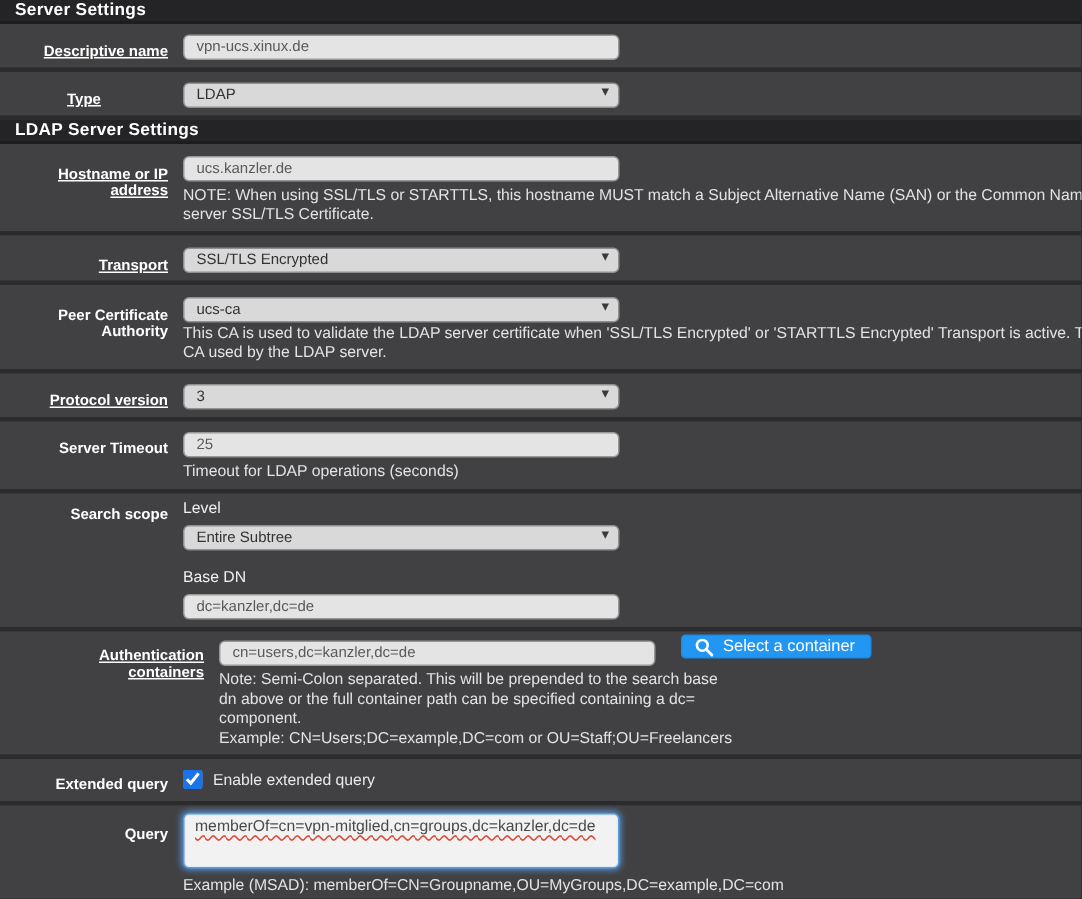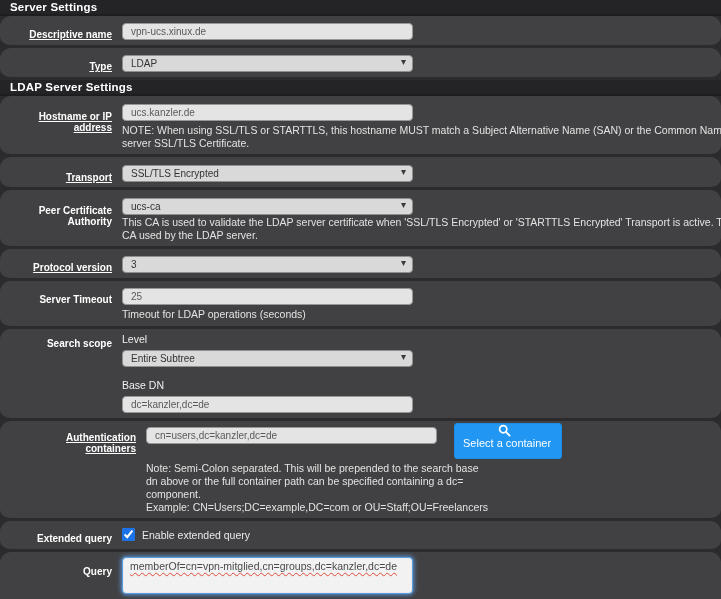--- a/index.html
+++ b/index.html
@@ -18,21 +18,20 @@
     display:flex; align-items:center;
     padding-left:10px;
     color:#ffffff; font-size:11.5px; font-weight:bold;
     letter-spacing:.2px;
   }
 
   .row {
     display:flex;
     background:#414143;
     border-bottom:3px solid #2b2b2d;
-    border-radius:11px;
   }
   .label-col {
     width:112px; flex:0 0 112px;
     text-align:right;
     padding-top:9px;
     color:#ffffff; font-size:10px; font-weight:bold;
     line-height:11px;
   }
   .label-col .lbl.link { text-decoration:underline; cursor:pointer; }
   .ctrl-col { flex:1; padding-left:10px; padding-right:8px; }
@@ -70,30 +69,29 @@
 
   .note { color:#e3e3e3; font-size:10.5px; line-height:13px; margin-top:3px; }
   .note .line { white-space:nowrap; }
 
   .sub-label { color:#f0f0f0; font-size:10.5px; line-height:13px; margin-bottom:2px; }
   .gap14 { height:14px; }
 
   .inline-controls { display:flex; align-items:flex-start; }
   .btn-blue {
     margin-left:17px;
-    height:36px; margin-top:-2px;
+    height:16px; margin-top:-2px;
     background:#2196f3;
     border:1px solid #1d8ce4;
     border-radius:3px;
     color:#ffffff; font-size:11px;
     font-family:"Liberation Sans","DejaVu Sans",sans-serif;
     display:flex; align-items:center;
     padding:0 10px 0 8px;
     cursor:pointer;
-    flex-direction:column;
   }
   .btn-blue svg { margin-right:6px; display:block; }
 
   .cb-row { display:flex; align-items:center; color:#e9e9e9; font-size:10.5px; }
   .cb-row input[type=checkbox] {
     width:13px; height:13px; margin:0 7px 0 0;
     accent-color:#1a73e8;
   }
 
   .query-input {
@@ -127,21 +125,21 @@
   <div class="row pt5">
     <div class="label-col" style="padding-top:8px;">
       <span class="lbl link">Descriptive name</span>
     </div>
     <div class="ctrl-col">
       <input class="txt" type="text" value="vpn-ucs.xinux.de" style="">
     </div>
   </div>
 
   <div class="row pt5">
-    <div class="label-col" style="padding-top:8px;">
+    <div class="label-col" style="padding-top:8px;text-align:center;">
       <span class="lbl link">Type</span>
     </div>
     <div class="ctrl-col">
       <div class="select-wrap">
         <select class="sel">
           <option>LDAP</option>
         </select>
         <span class="chev">▾</span>
       </div>
     </div>

